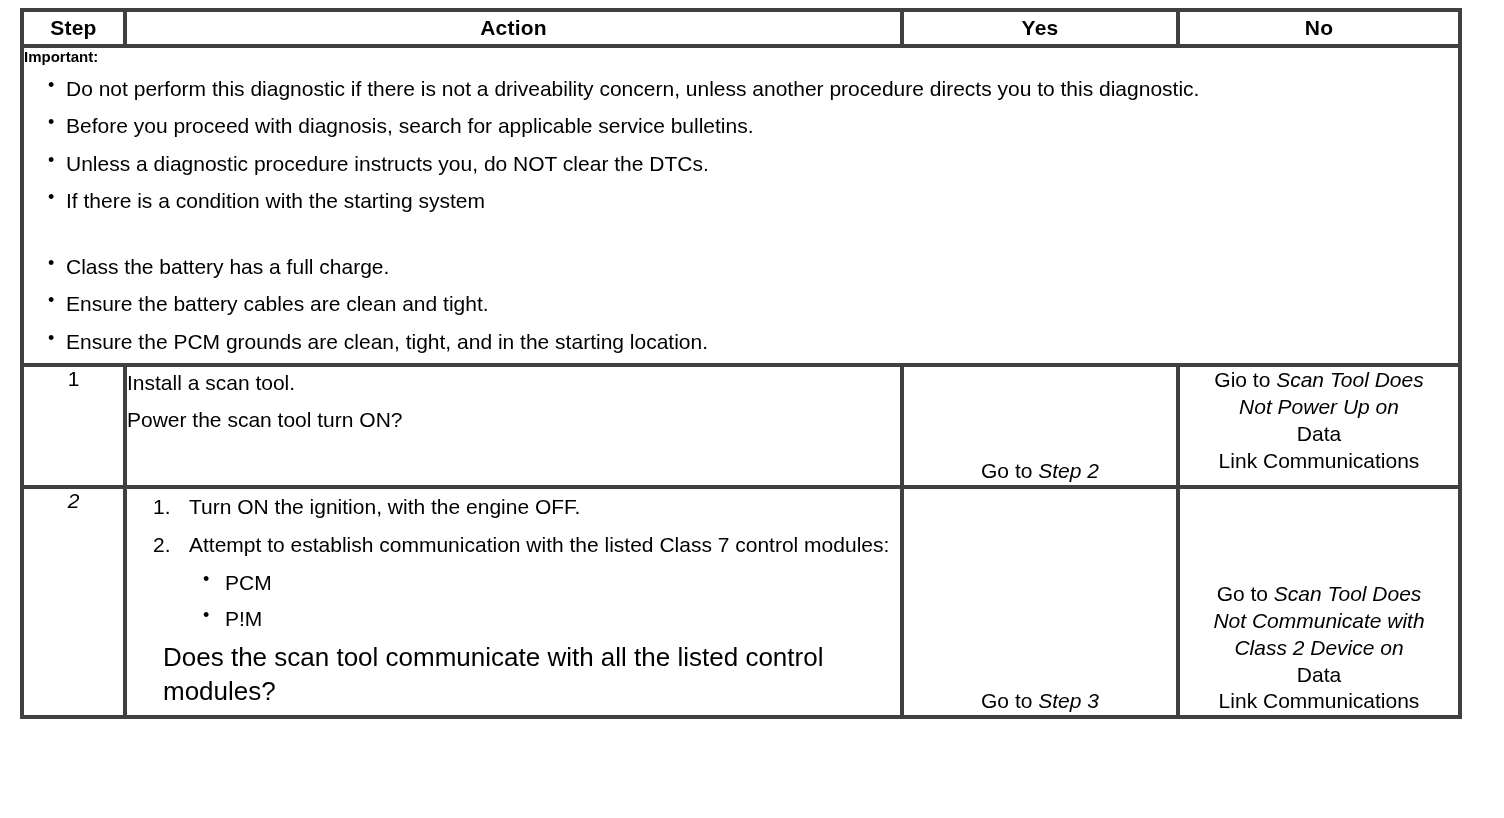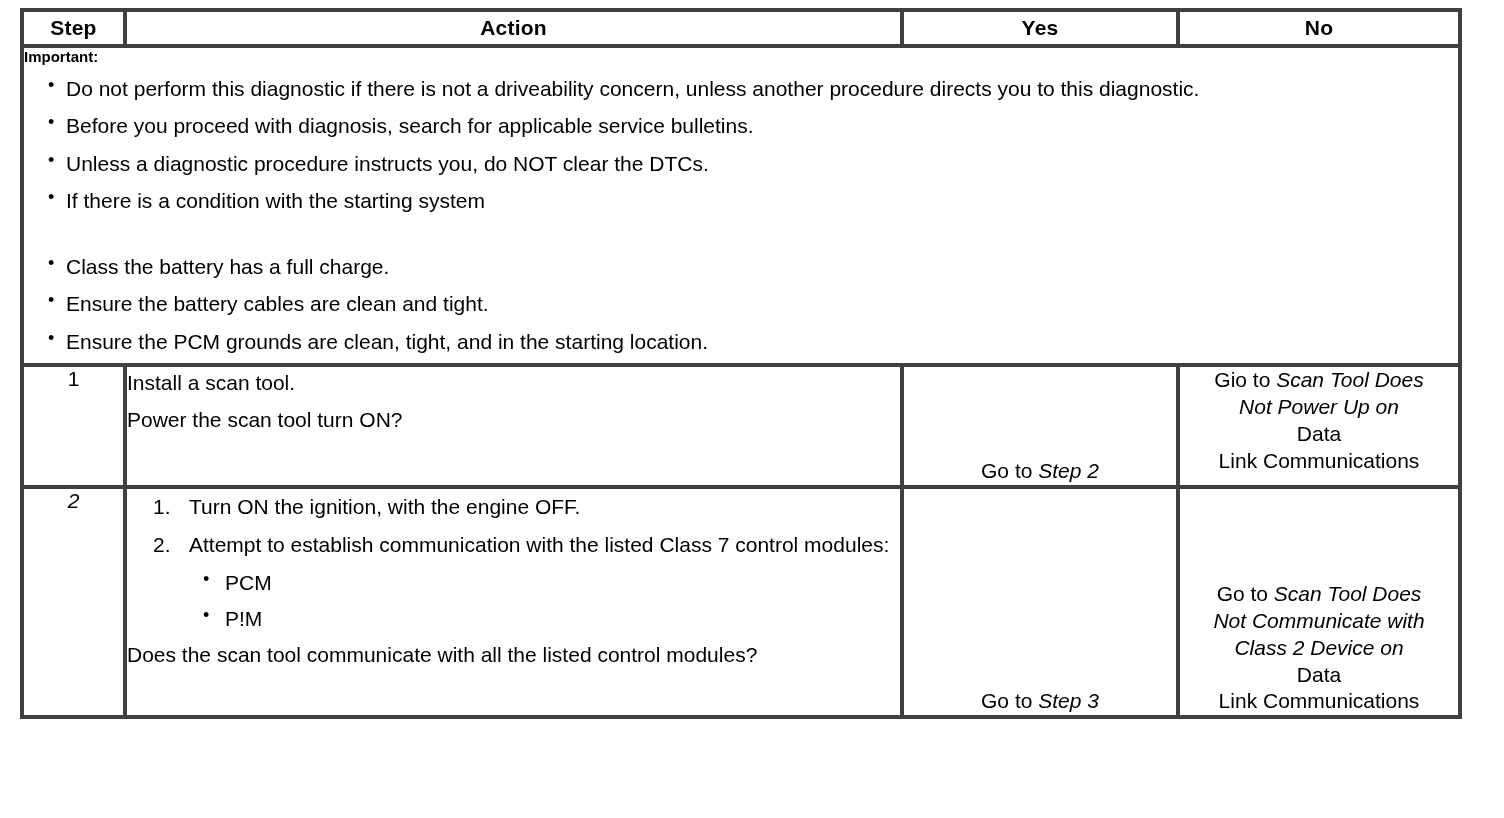--- a/index.html
+++ b/index.html
@@ -139,22 +139,23 @@
   }
   .sub-bullets li::before {
     content: "\2022";
     position: absolute;
     left: 14px;
     top: -1px;
     font-size: 18px;
   }
   .question-line {
     margin: 6px 0 0 0;
-    font-size: 21px;
+    font-size: 26px;
     line-height: 1.3;
+    padding-left: 36px;
   }
 
   
   .branch-cell {
     text-align: center;
     font-size: 21px;
     line-height: 1.28;
     padding: 6px 8px 4px 8px;
   }
   .branch-inner {

